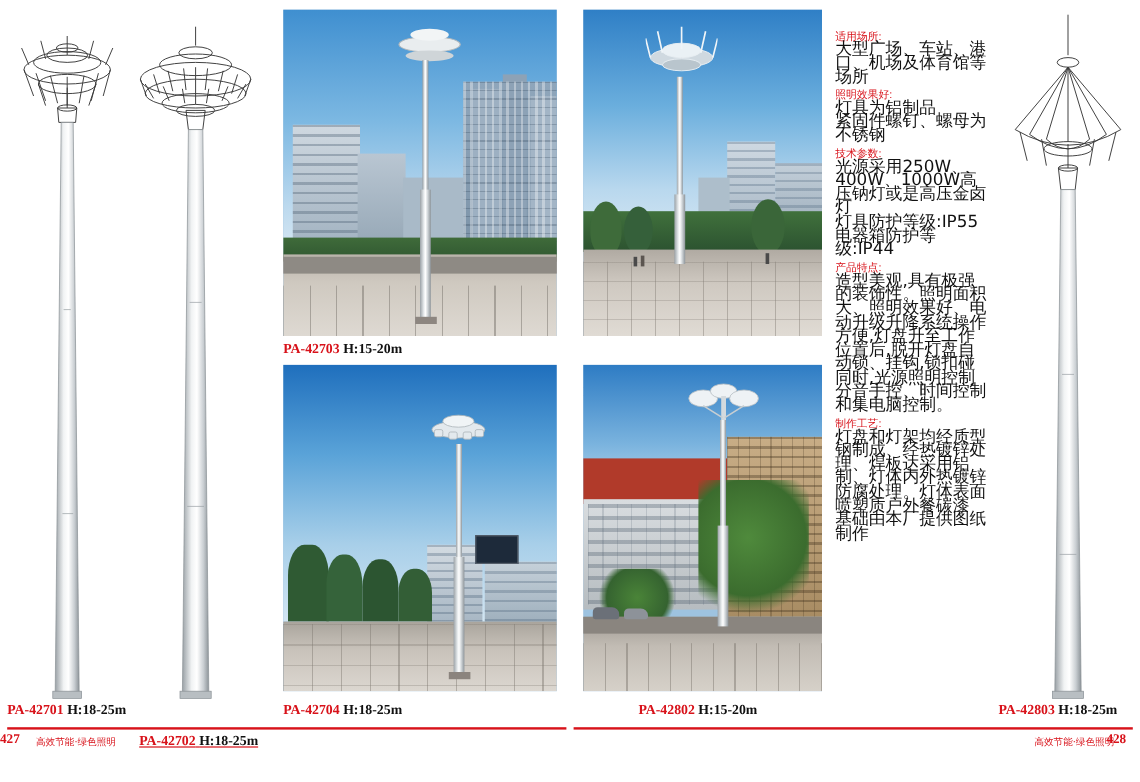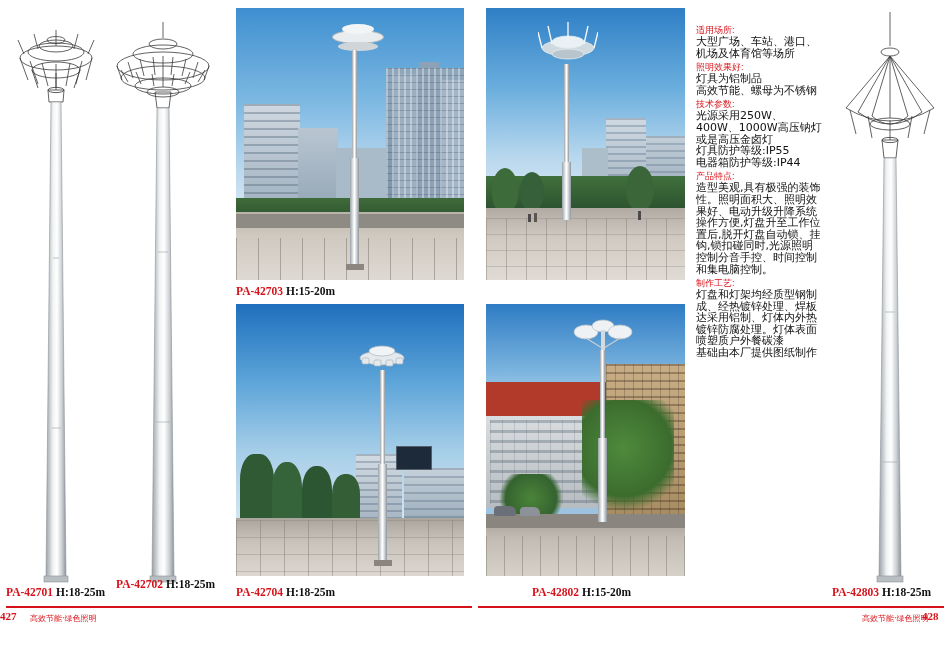--- a/index.html
+++ b/index.html
@@ -74,21 +74,21 @@
   }
   .spec-h {
     color: #d8121a;
     font-size: 9px;
     line-height: 12px;
     font-family: Liberation Sans, sans-serif;
     margin-top: 2px;
   }
   .spec-p {
     color: #111111;
-    font-size: 11px;
+    font-size: 14px;
     line-height: 11.6px;
     font-family: "DejaVu Sans", sans-serif;
   }
 
   
   .footrule {
     position: absolute;
     height: 2px;
     background: #d8121a;
   }
@@ -252,21 +252,21 @@
   </div>
 
   <div class="specbox" style="left:690px; top:18px; width:138px; height:272px;">
     <div>
       <div class="spec-h">适用场所:</div>
       <div class="spec-p">大型广场、车站、港口、机场及体育馆等场所</div>
     </div>
     <div>
       <div class="spec-h">照明效果好:</div>
       <div class="spec-p">灯具为铝制品</div>
-      <div class="spec-p">高效节能、螺母为不锈钢</div>
+      <div class="spec-p">紧固件螺钉、螺母为不锈钢</div>
     </div>
     <div>
       <div class="spec-h">技术参数:</div>
       <div class="spec-p">光源采用250W、400W、1000W高压钠灯或是高压金卤灯</div>
       <div class="spec-p">灯具防护等级:IP55</div>
       <div class="spec-p">电器箱防护等级:IP44</div>
     </div>
     <div>
       <div class="spec-h">产品特点:</div>
       <div class="spec-p">造型美观,具有极强的装饰性。照明面积大、照明效果好、电动升级升降系统操作方便,灯盘升至工作位置后,脱开灯盘自动锁、挂钩,锁扣碰同时,光源照明控制分音手控、时间控制和集电脑控制。</div>
@@ -387,21 +387,21 @@
       <polygon points="46,146 58,146 63,566 41,566" fill="url(#lg3)" stroke="#8b9297" stroke-width="0.6"></polygon>
       <line x1="47" y1="300" x2="57" y2="300" stroke="#9aa1a6" stroke-width="0.6"></line>
       <line x1="45" y1="450" x2="59" y2="450" stroke="#9aa1a6" stroke-width="0.6"></line>
       <rect x="39" y="564" width="26" height="6" fill="#b8bec2" stroke="#8b9297" stroke-width="0.6"></rect>
     </svg>
   </div>
 
   <div class="caption abs" style="left:6px; top:586px;">
     <span>PA-42701</span>&nbsp;<span class="dim">H:18-25m</span>
   </div>
-  <div class="caption abs" style="left:116px; top:578px;">
+  <div class="caption abs" style="left:116px; top:612px;text-decoration:underline;">
     <span>PA-42702</span>&nbsp;<span class="dim">H:18-25m</span>
   </div>
   <div class="caption abs" style="left:832px; top:586px;">
     <span>PA-42803</span>&nbsp;<span class="dim">H:18-25m</span>
   </div>
 
   <div class="footrule" style="left:6px; top:606px; width:466px;"></div>
   <div class="footrule" style="left:478px; top:606px; width:466px;"></div>
 
   <div class="pagenum" style="left:0; top:610px;">427</div>

